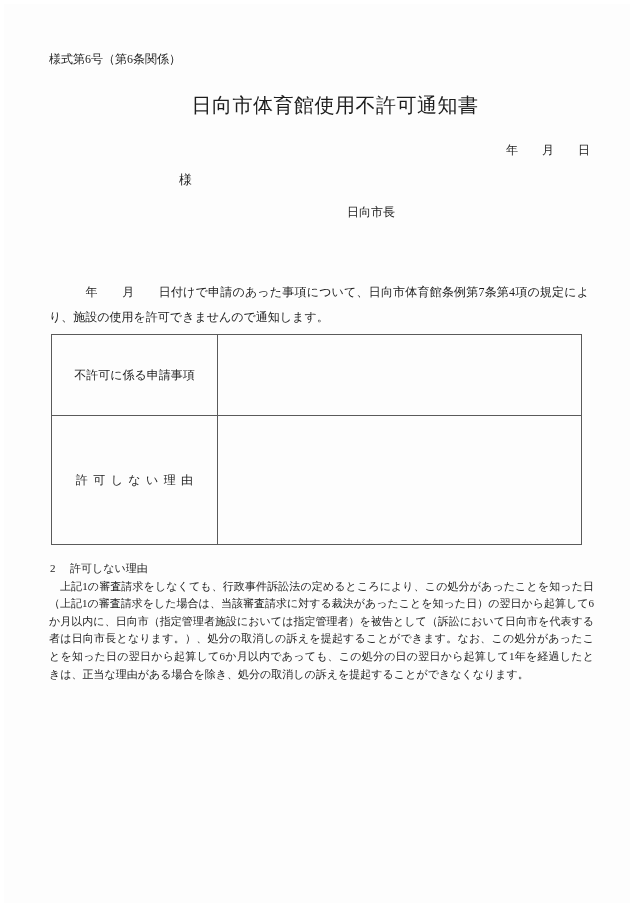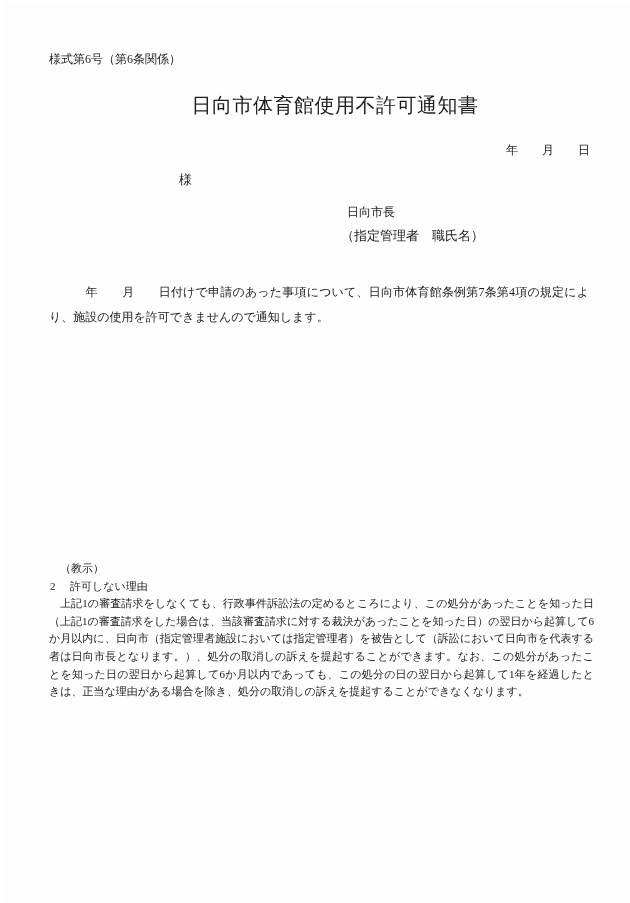--- a/index.html
+++ b/index.html
@@ -101,27 +101,37 @@
   <div class="form-number">様式第6号（第6条関係）</div>
 
   <div class="doc-title">日向市体育館使用不許可通知書</div>
 
   <div class="date-line">年　　月　　日</div>
 
   <div class="addressee">様</div>
 
   <div class="sender-name">日向市長</div>
 
-  <div class="sender-note">（指定管理者　職氏名）</div>
 
   <div class="body-paragraph">　　　年　　月　　日付けで申請のあった事項について、日向市体育館条例第7条第4項の規定により、施設の使用を許可できませんので通知します。</div>
 
+  <table class="doc-table">
+    <tbody>
+      <tr class="row-1">
+        <td class="label-cell">不許可に係る申請事項</td>
+        <td class="value-cell"></td>
+      </tr>
+      <tr class="row-2">
+        <td class="label-cell"><span class="spaced">許可しない理由</span></td>
+        <td class="value-cell"></td>
+      </tr>
+    </tbody>
+  </table>
 
   <div class="notice">
-    <div class="notice-heading">（教示）</div>
 
 
     <div class="notice-item-heading">
       <span class="num">2</span><span>許可しない理由</span>
     </div>
     <p>上記1の審査請求をしなくても、行政事件訴訟法の定めるところにより、この処分があったことを知った日（上記1の審査請求をした場合は、当該審査請求に対する裁決があったことを知った日）の翌日から起算して6か月以内に、日向市（指定管理者施設においては指定管理者）を被告として（訴訟において日向市を代表する者は日向市長となります。）、処分の取消しの訴えを提起することができます。なお、この処分があったことを知った日の翌日から起算して6か月以内であっても、この処分の日の翌日から起算して1年を経過したときは、正当な理由がある場合を除き、処分の取消しの訴えを提起することができなくなります。</p>
   </div>
 
 </div>
 

